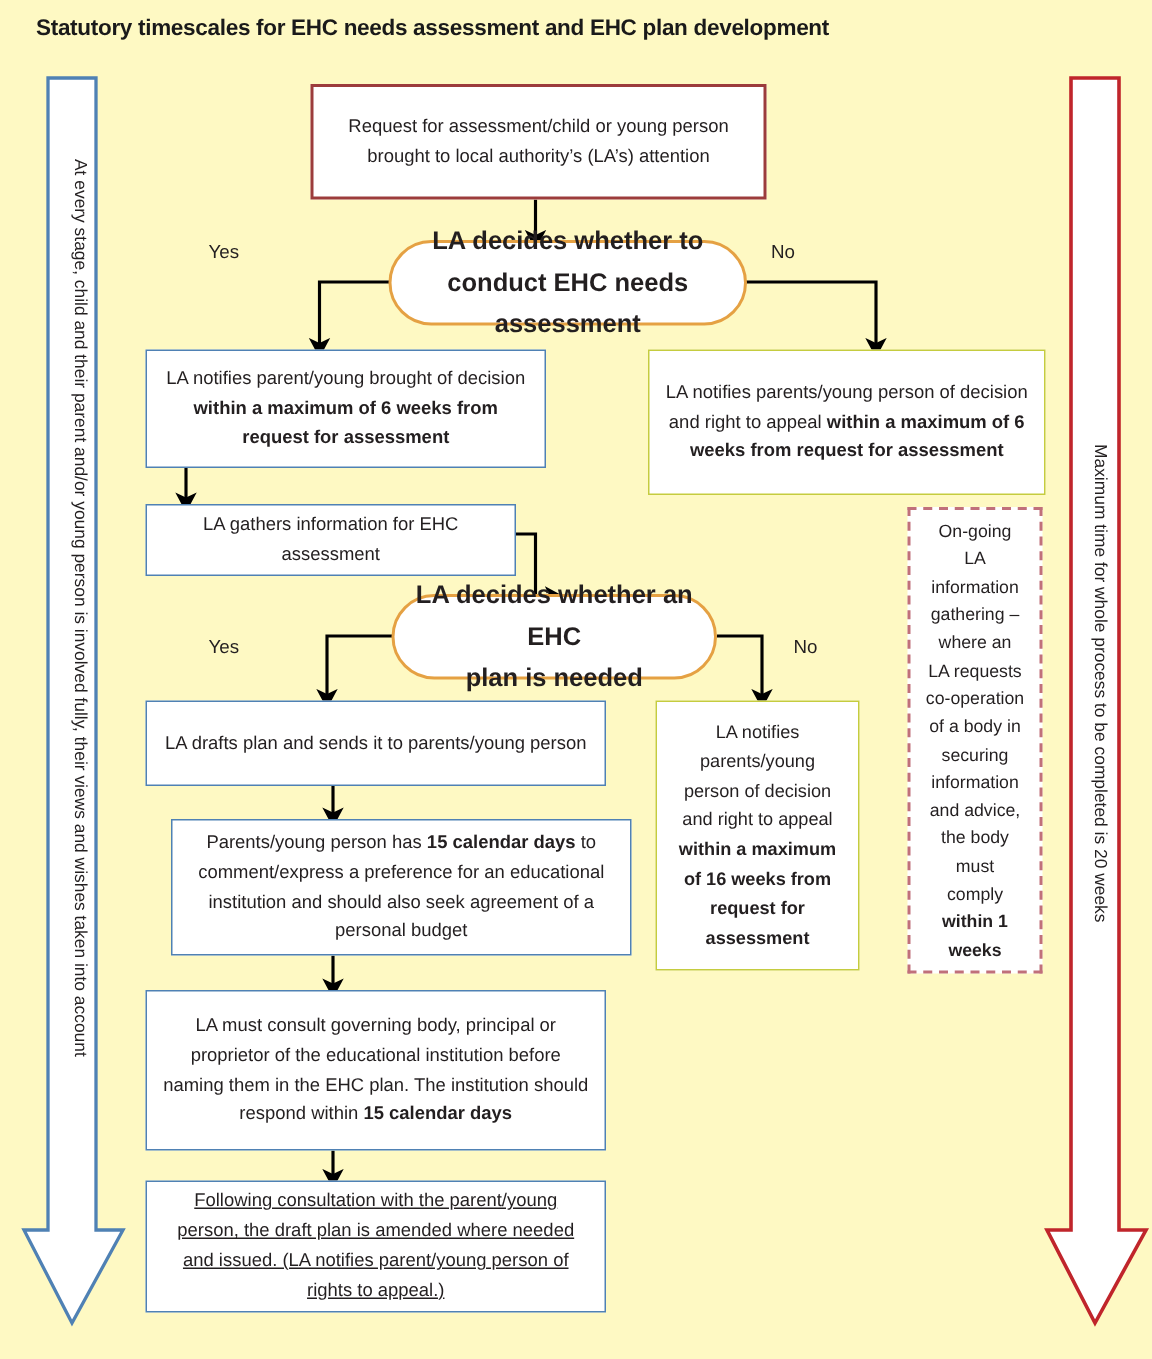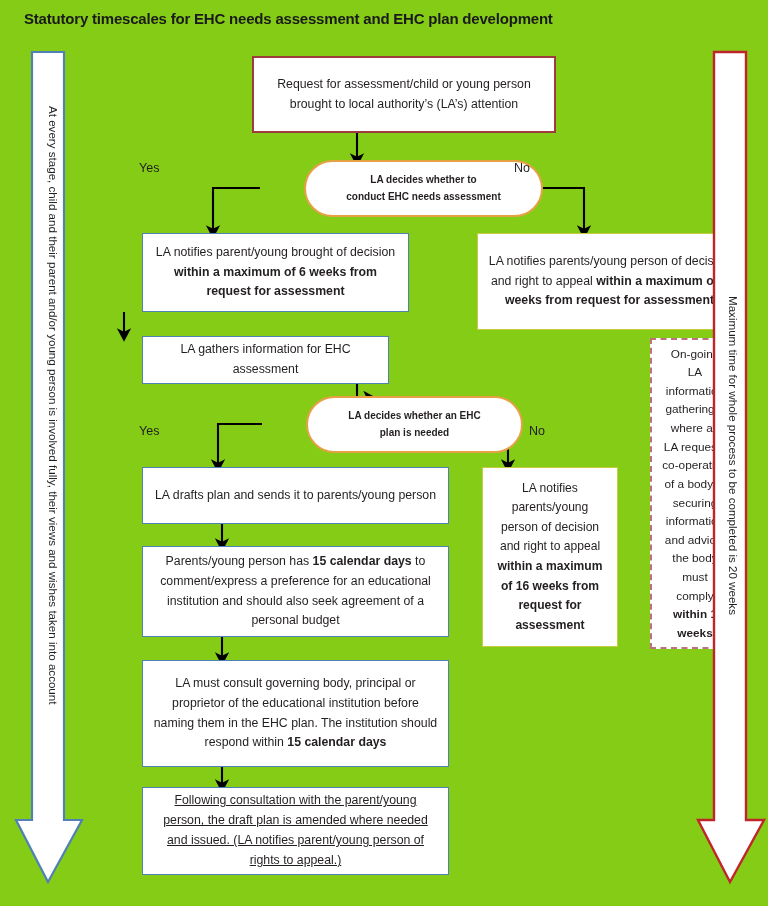--- a/index.html
+++ b/index.html
@@ -4,21 +4,21 @@
 <style>
   html,body{margin:0;padding:0;background:#ffffff;}
   body{
     font-family:"Liberation Sans", sans-serif;
     color:#231f20;
   }
   #page{
     position:relative;
     width:768px;
     height:906px;
-    background:#84cc16;
+    background:#fef9c3;
     overflow:hidden;
   }
 
   
   .page-title{
     position:absolute;
     left:24px; top:10px;
     font-size:15px;
     font-weight:bold;
     letter-spacing:-0.2px;
@@ -31,34 +31,33 @@
     position:absolute;
     box-sizing:border-box;
     display:flex;
     align-items:center;
     justify-content:center;
     text-align:center;
     background:#ffffff;
     font-size:12.3px;
     line-height:1.62;
     padding:6px 10px;
-    margin-left:45px;
   }
   .node .txt{ display:block; width:100%; }
 
   .node.red     { border:2px solid #9c3c3c; }
   .node.blue    { border:1.6px solid #4f81b4; }
   .node.yellow  { border:1.6px solid #c5cc3f; }
   .node.dashed  { border:2px dashed #c0707a; }
 
   .node.decision{
     border:2px solid #e5a143;
     border-radius:34px;
     font-weight:bold;
-    font-size:10px;
+    font-size:17px;
     justify-content:flex-end;
   }
 
   b, .b{ font-weight:bold; }
 
   
   .branch-label{
     position:absolute;
     font-size:12.5px;
     color:#231f20;
@@ -154,21 +153,21 @@
     </span>
   </div>
 
   <div class="branch-label" style="left:139px; top:424px;">Yes</div>
   <div class="branch-label" style="left:529px; top:424px;">No</div>
 
   <div class="node blue" style="left:97px; top:467px; width:307px; height:57px;">
     <span class="txt">LA drafts plan and sends it to parents/young person</span>
   </div>
 
-  <div class="node blue" style="left:97px; top:546px; width:307px; height:91px;">
+  <div class="node blue" style="left:114px; top:546px; width:307px; height:91px;">
     <span class="txt"><span>Parents/young person has </span><b>15 calendar days</b><span> to comment/express a preference for an educational institution and should also seek agreement of a personal budget</span></span>
   </div>
 
   <div class="node blue" style="left:97px; top:660px; width:307px; height:107px;align-items:center;">
     <span class="txt"><span>LA must consult governing body, principal or proprietor of the educational institution before naming them in the EHC plan. The institution should respond within </span><b>15 calendar days</b></span>
   </div>
 
   <div class="node blue" style="left:97px; top:787px; width:307px; height:88px;text-decoration:underline;">
     <span class="txt">Following consultation with the parent/young person, the draft plan is amended where needed and issued. (LA notifies parent/young person of rights to appeal.)</span>
   </div>

